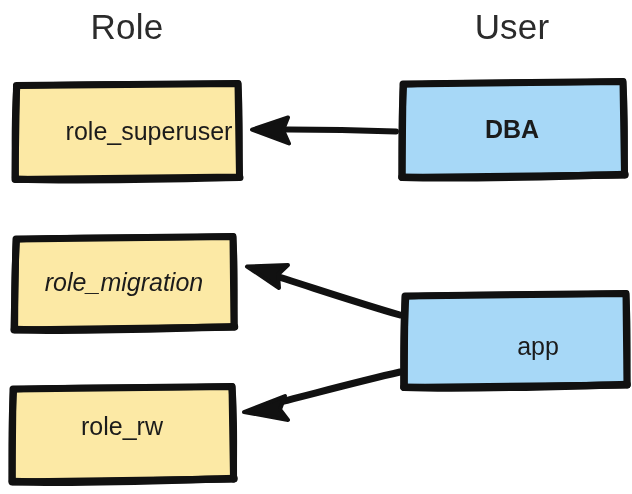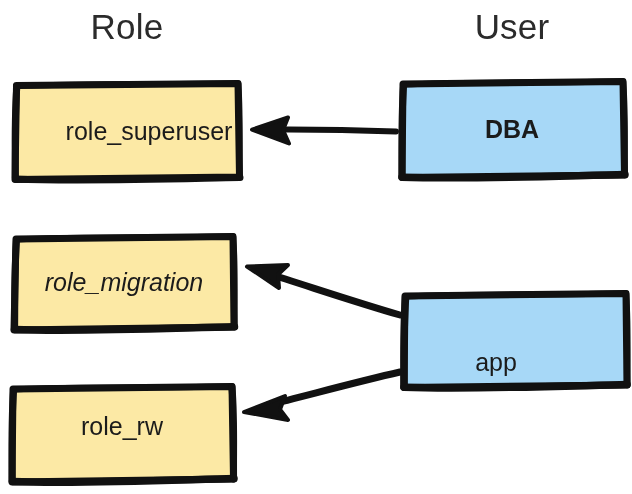--- a/index.html
+++ b/index.html
@@ -47,21 +47,21 @@
     color: #1b1b1b;
     white-space: nowrap;
     text-align: center;
     transform: translate(-50%, -50%);
     pointer-events: none;
   }
   #label-role-superuser { left: 127px; top: 131px; margin-left: 22px; }
   #label-role-migration { left: 124px; top: 282px; font-style: italic; }
   #label-role-rw        { left: 122px; top: 426px; }
   #label-dba            { left: 512px; top: 129px; font-weight: bold; }
-  #label-app            { left: 496px; top: 346px; margin-top: 16px; }
+  #label-app            { left: 538px; top: 346px; }
 </style>
 </head>
 <body>
 
 <div id="canvas">
 
   <svg id="diagram-svg" viewBox="0 0 632 494" xmlns="http://www.w3.org/2000/svg">
 
     <g>
       <path d="M16.5,85.5 L238,83.5 L239.5,177 L15,179.5 Z" fill="#FCE9A5" stroke="#111111" stroke-width="7" stroke-linejoin="round" stroke-linecap="round"></path>

